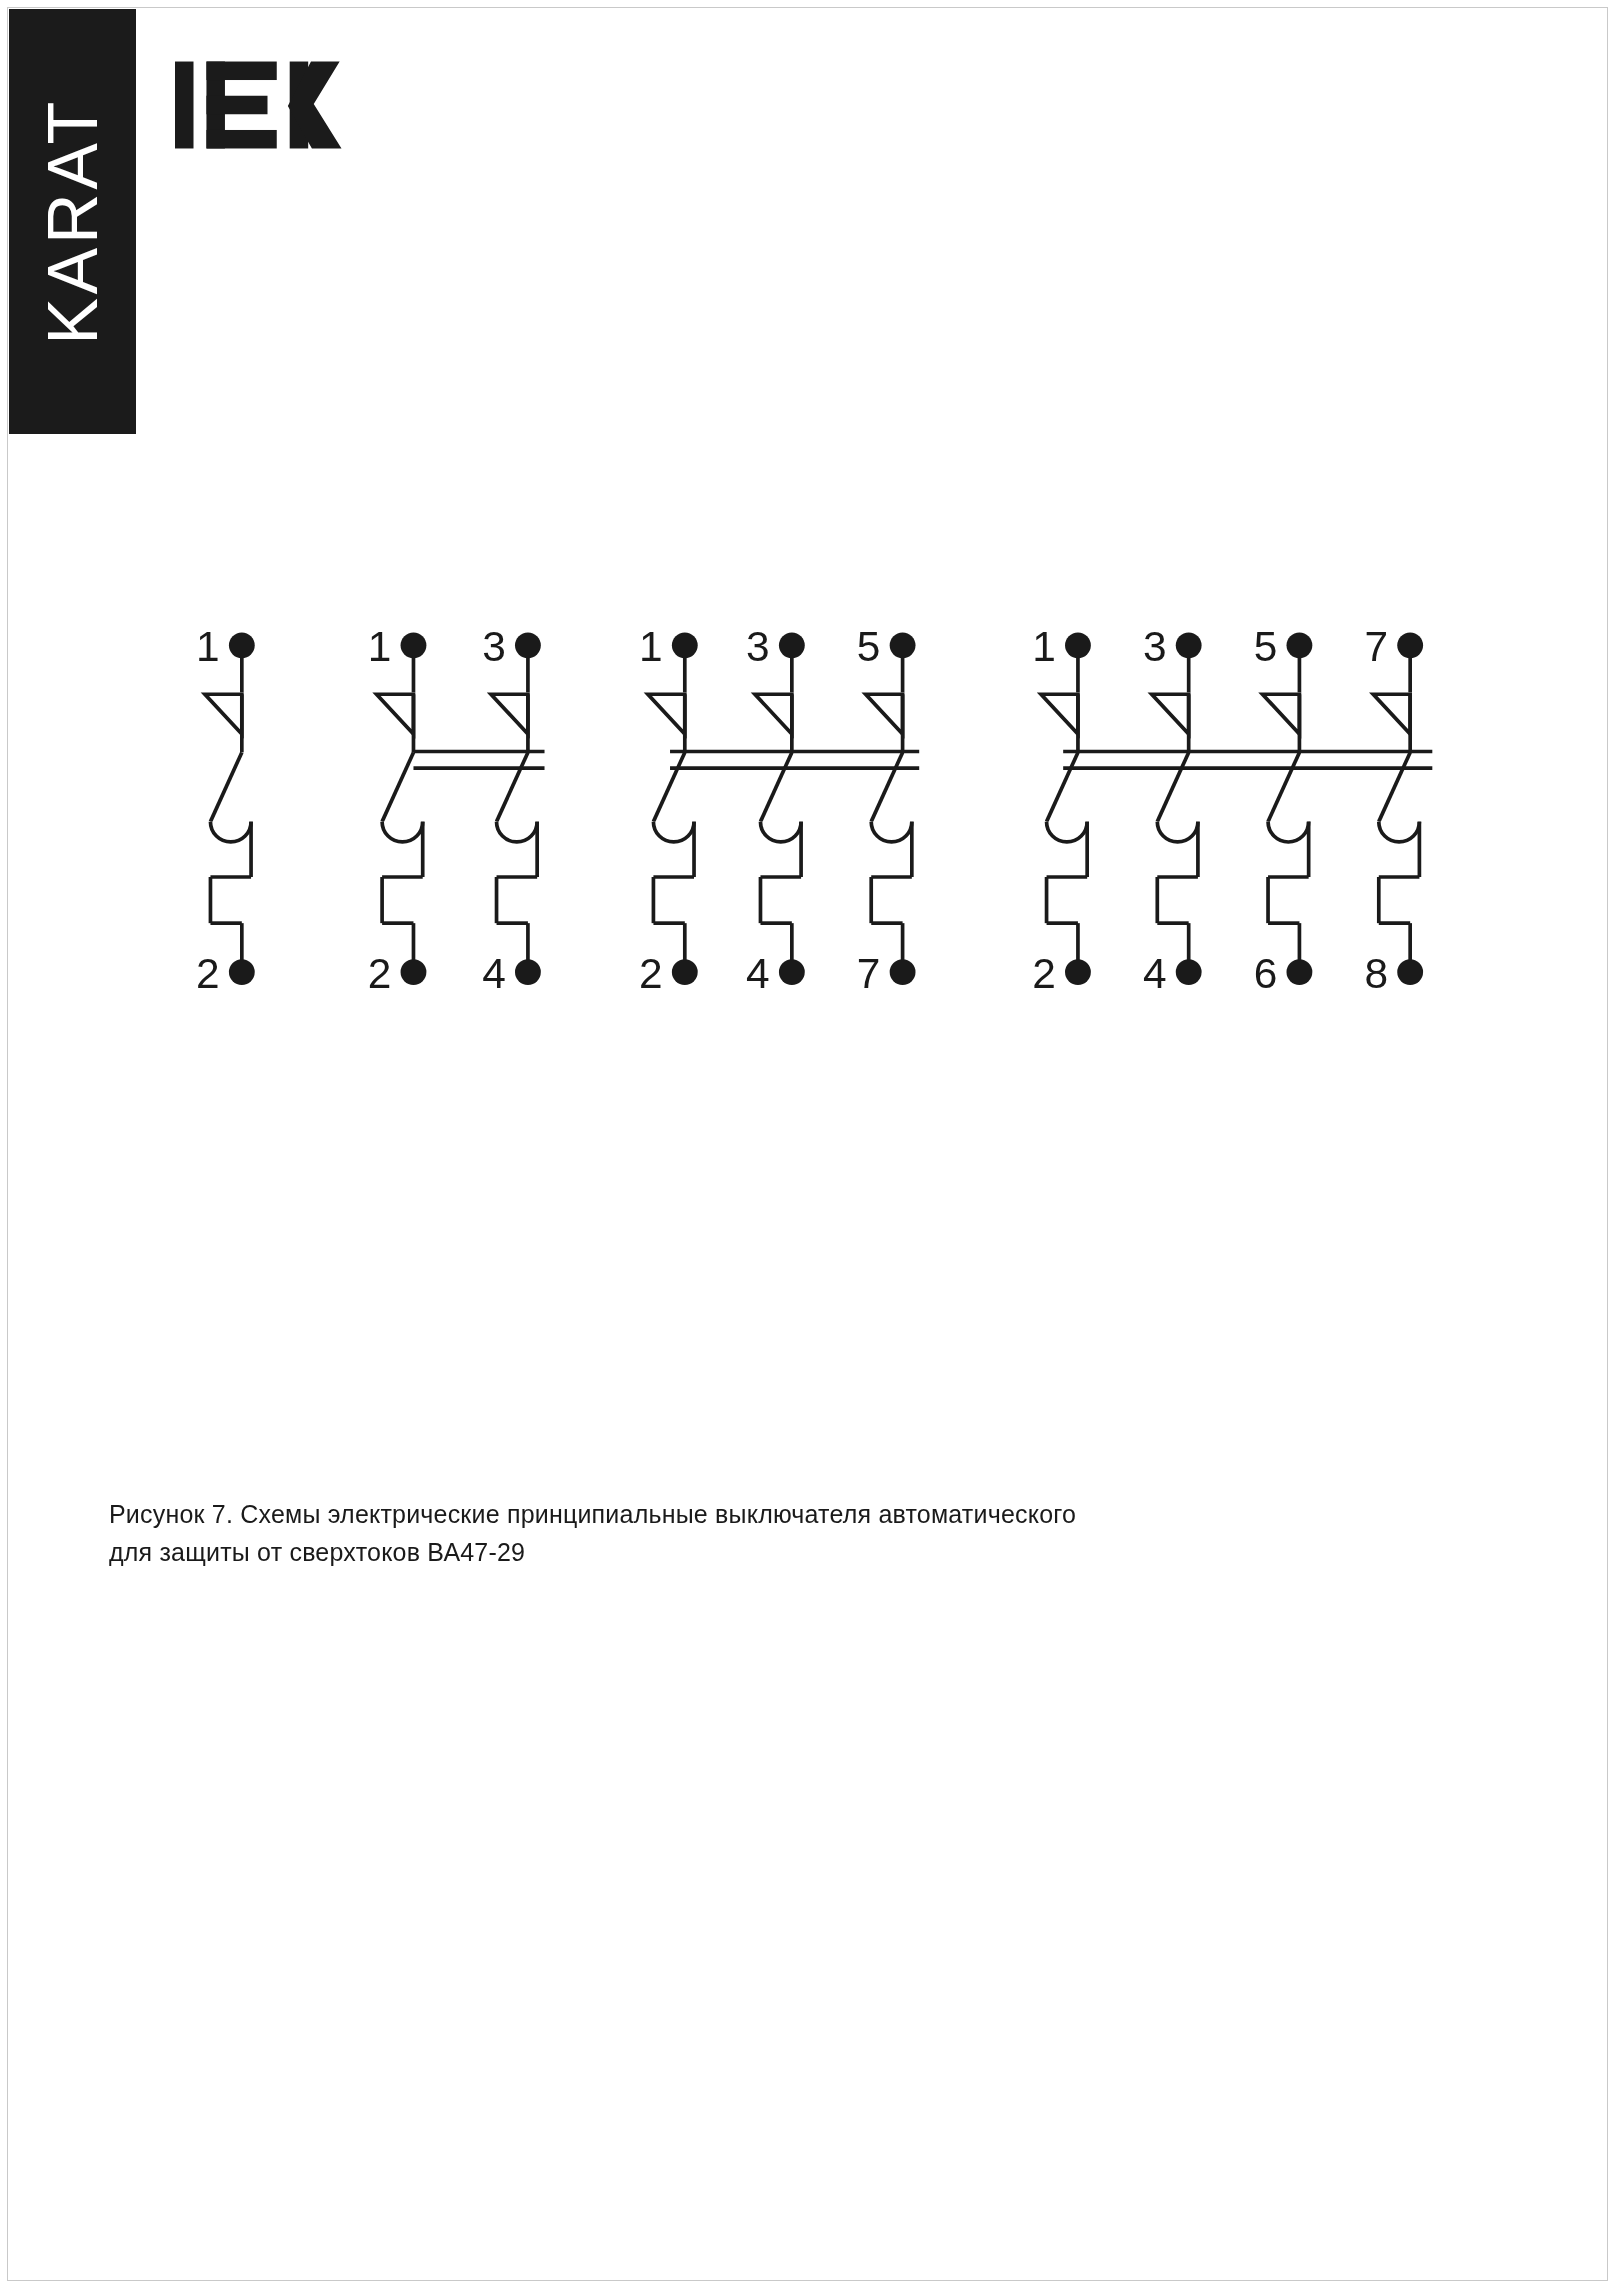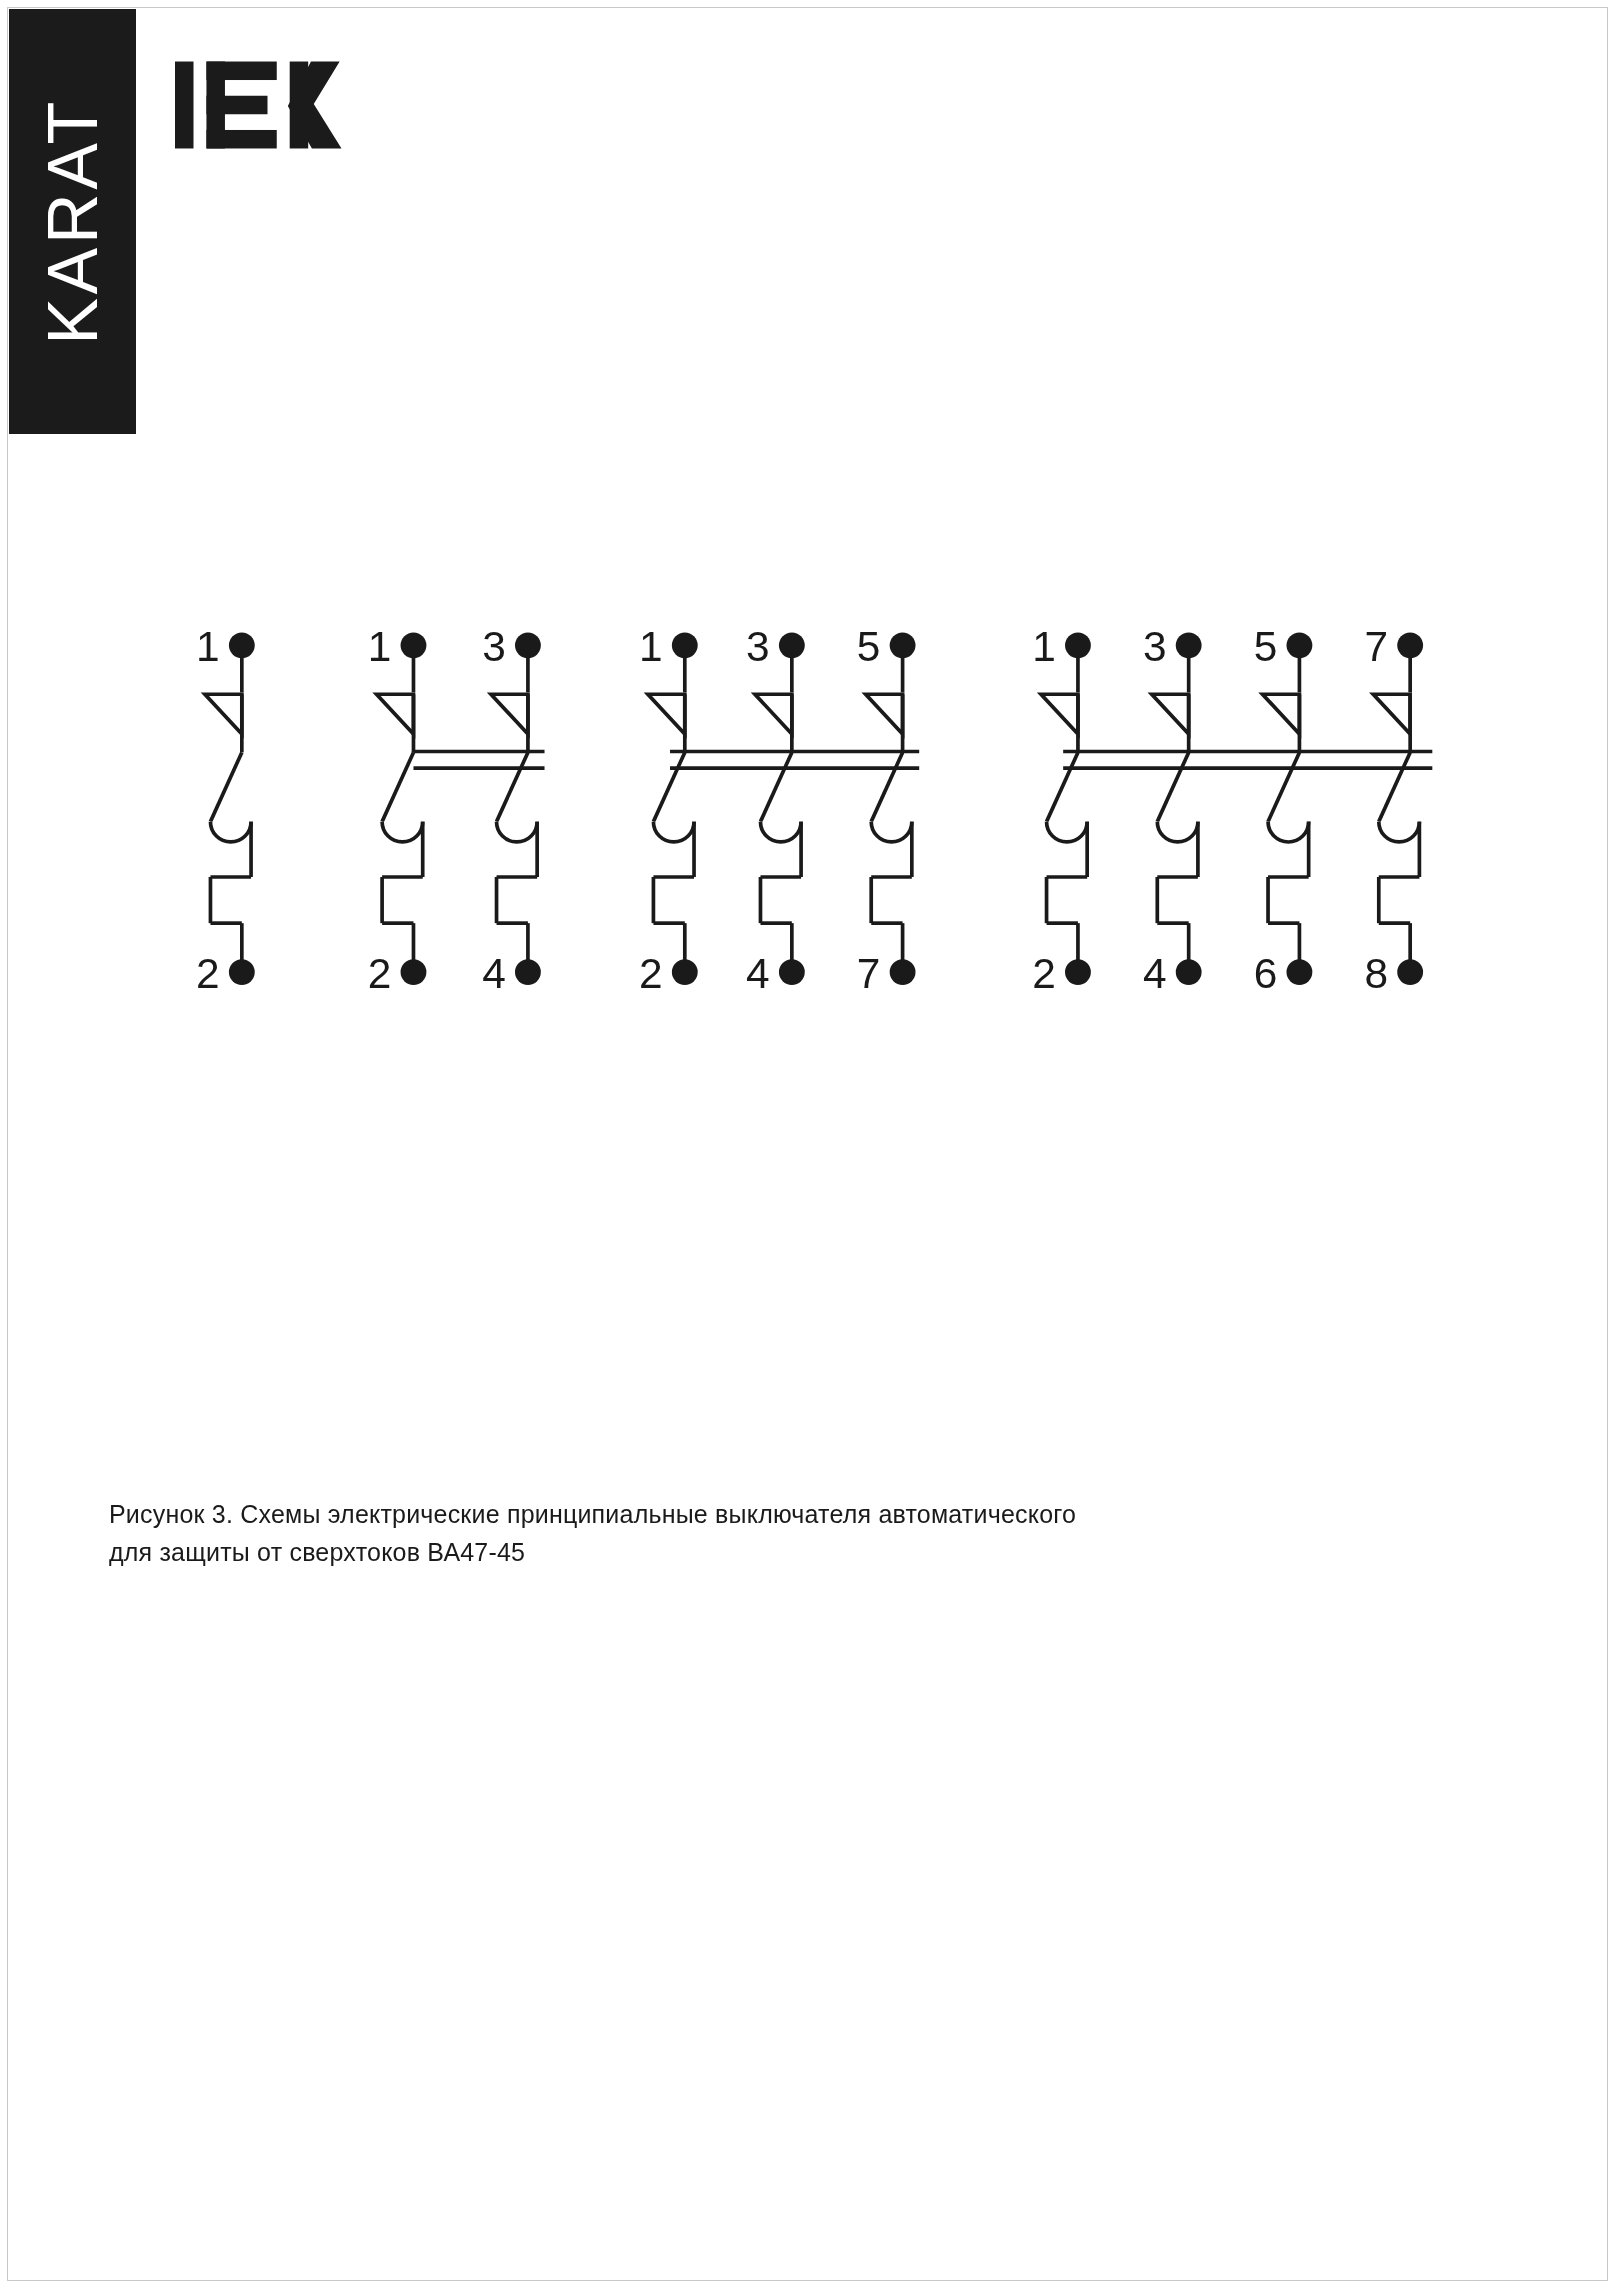--- a/index.html
+++ b/index.html
@@ -291,16 +291,16 @@
       <text x="1504" y="116">7</text>
       <text x="1144" y="470">2</text>
       <text x="1264" y="470">4</text>
       <text x="1384" y="470">6</text>
       <text x="1504" y="470">8</text>
     </g>
   </svg>
 </div>
 
 <div class="caption">
-  <div>Рисунок 3. Схемы электрические принципиальные выключателя автоматического</div>
-  <div>для защиты от сверхтоков ВА47-45</div>
+  <div>Рисунок 7. Схемы электрические принципиальные выключателя автоматического</div>
+  <div>для защиты от сверхтоков ВА47-29</div>
 </div>
 
 
 </body></html>

